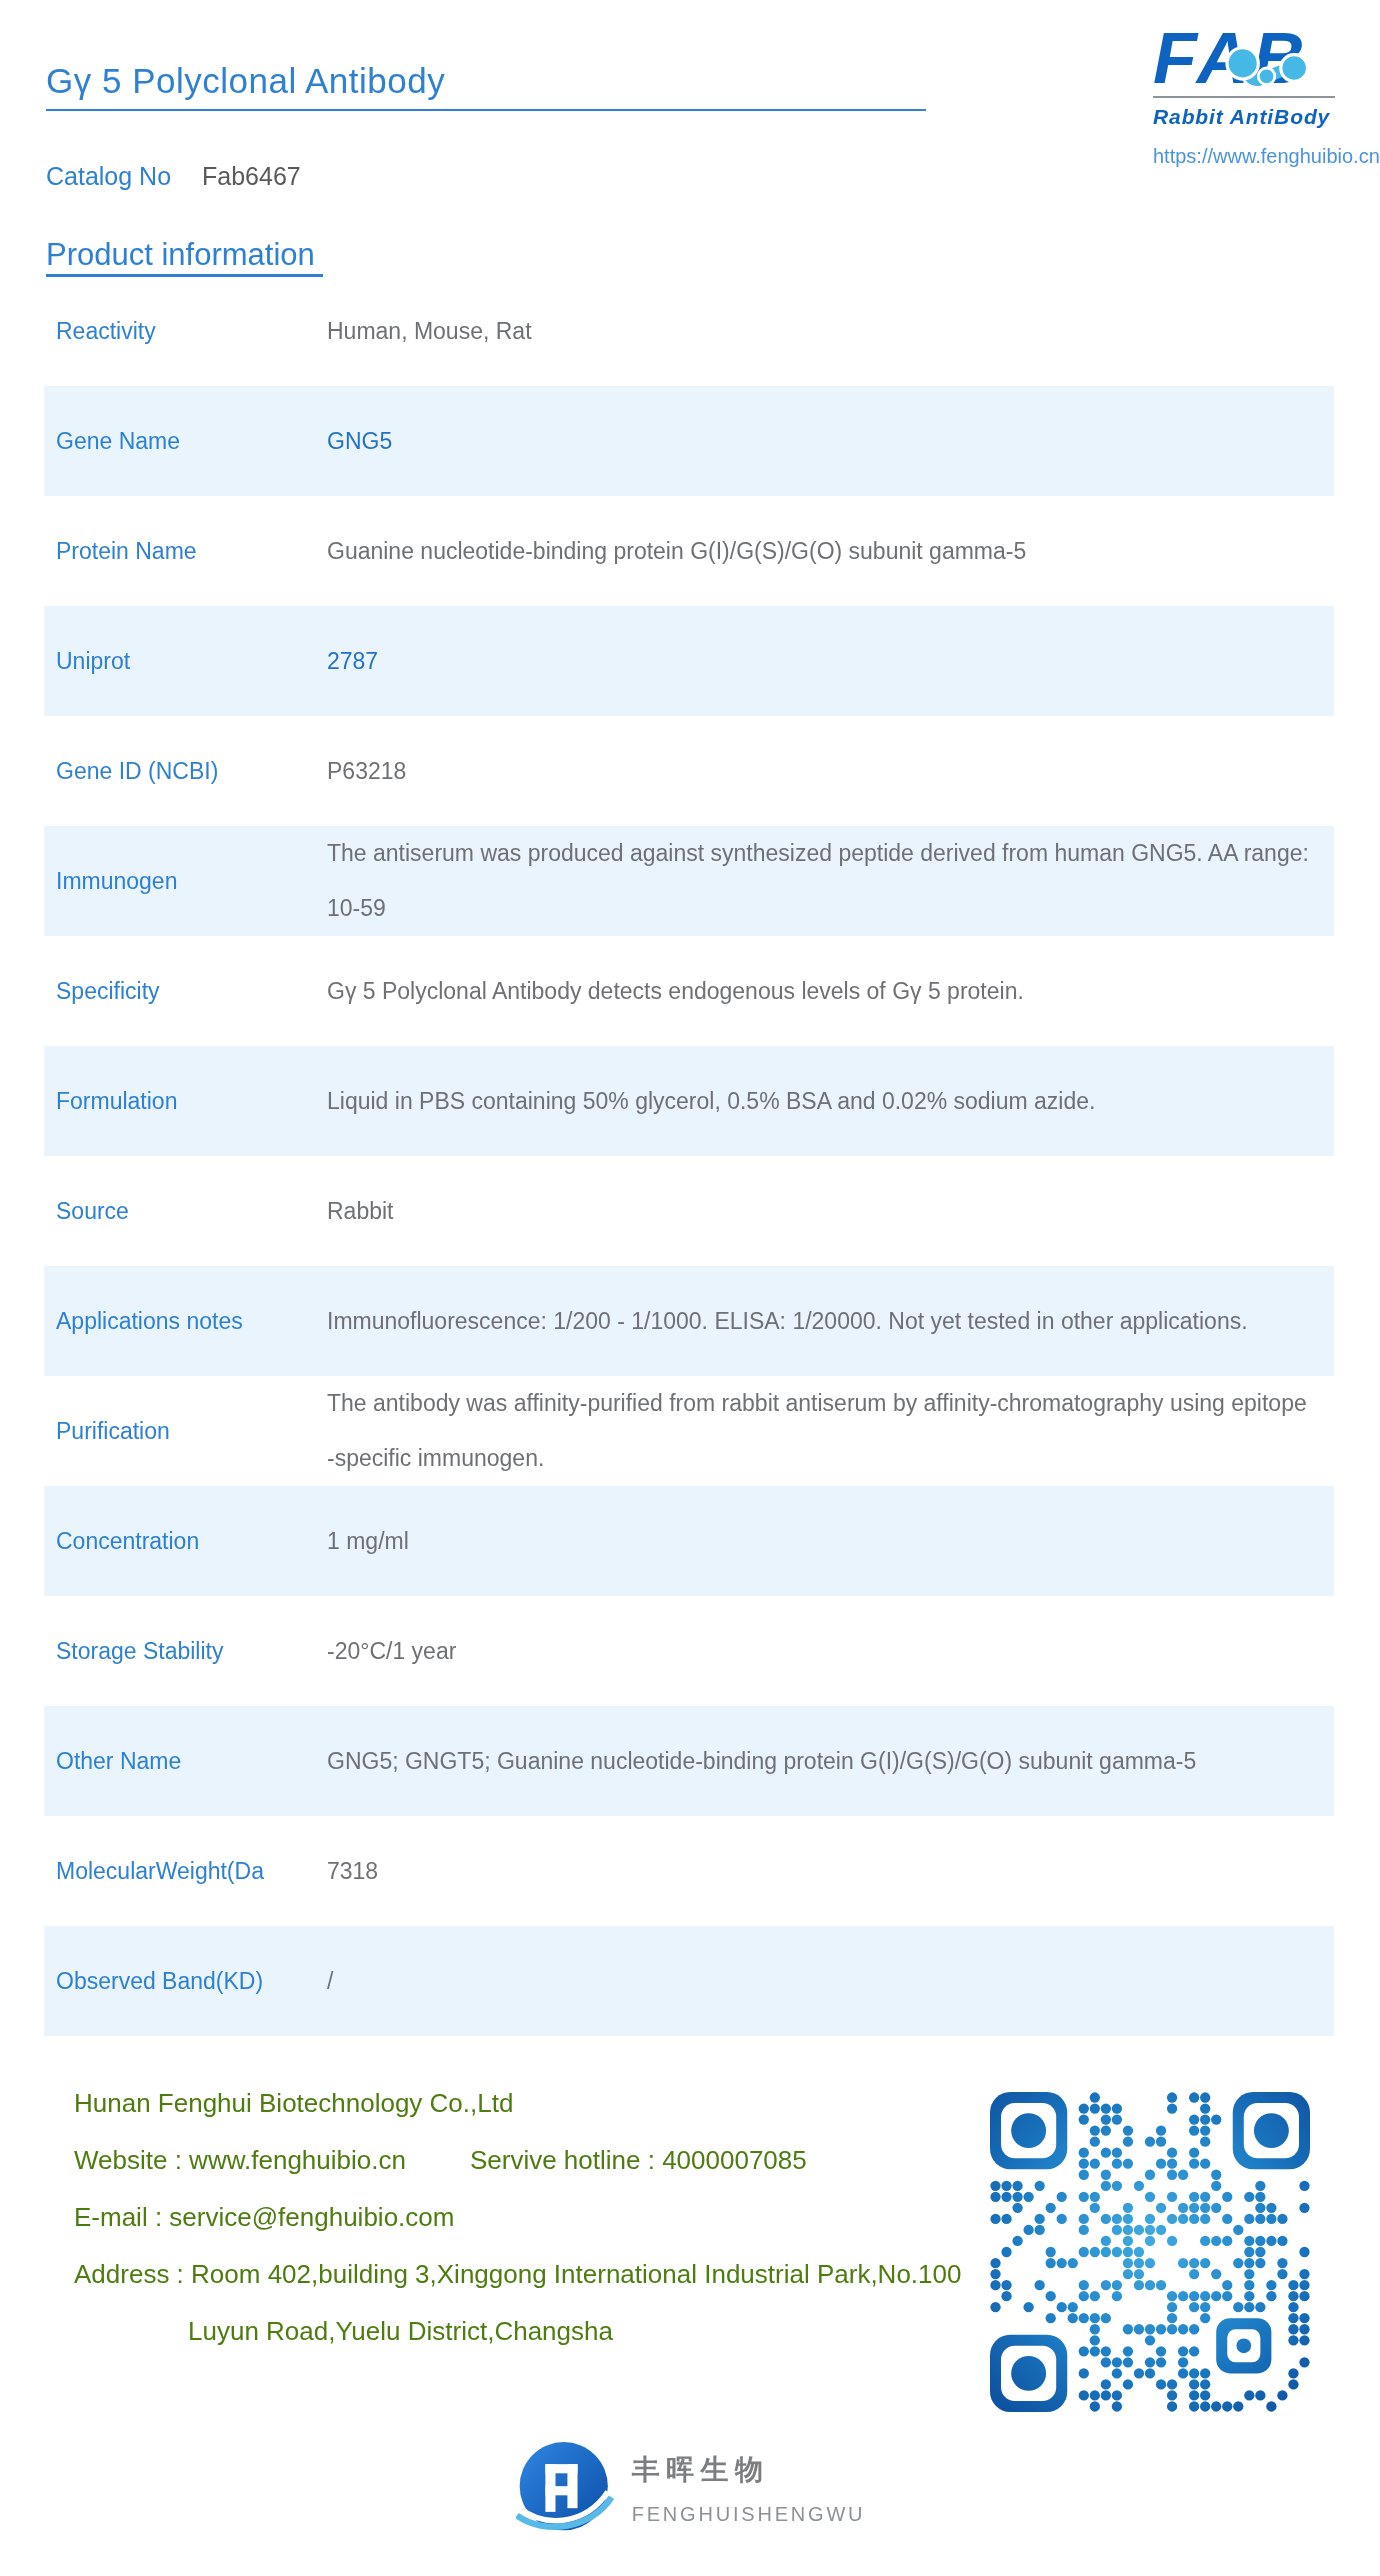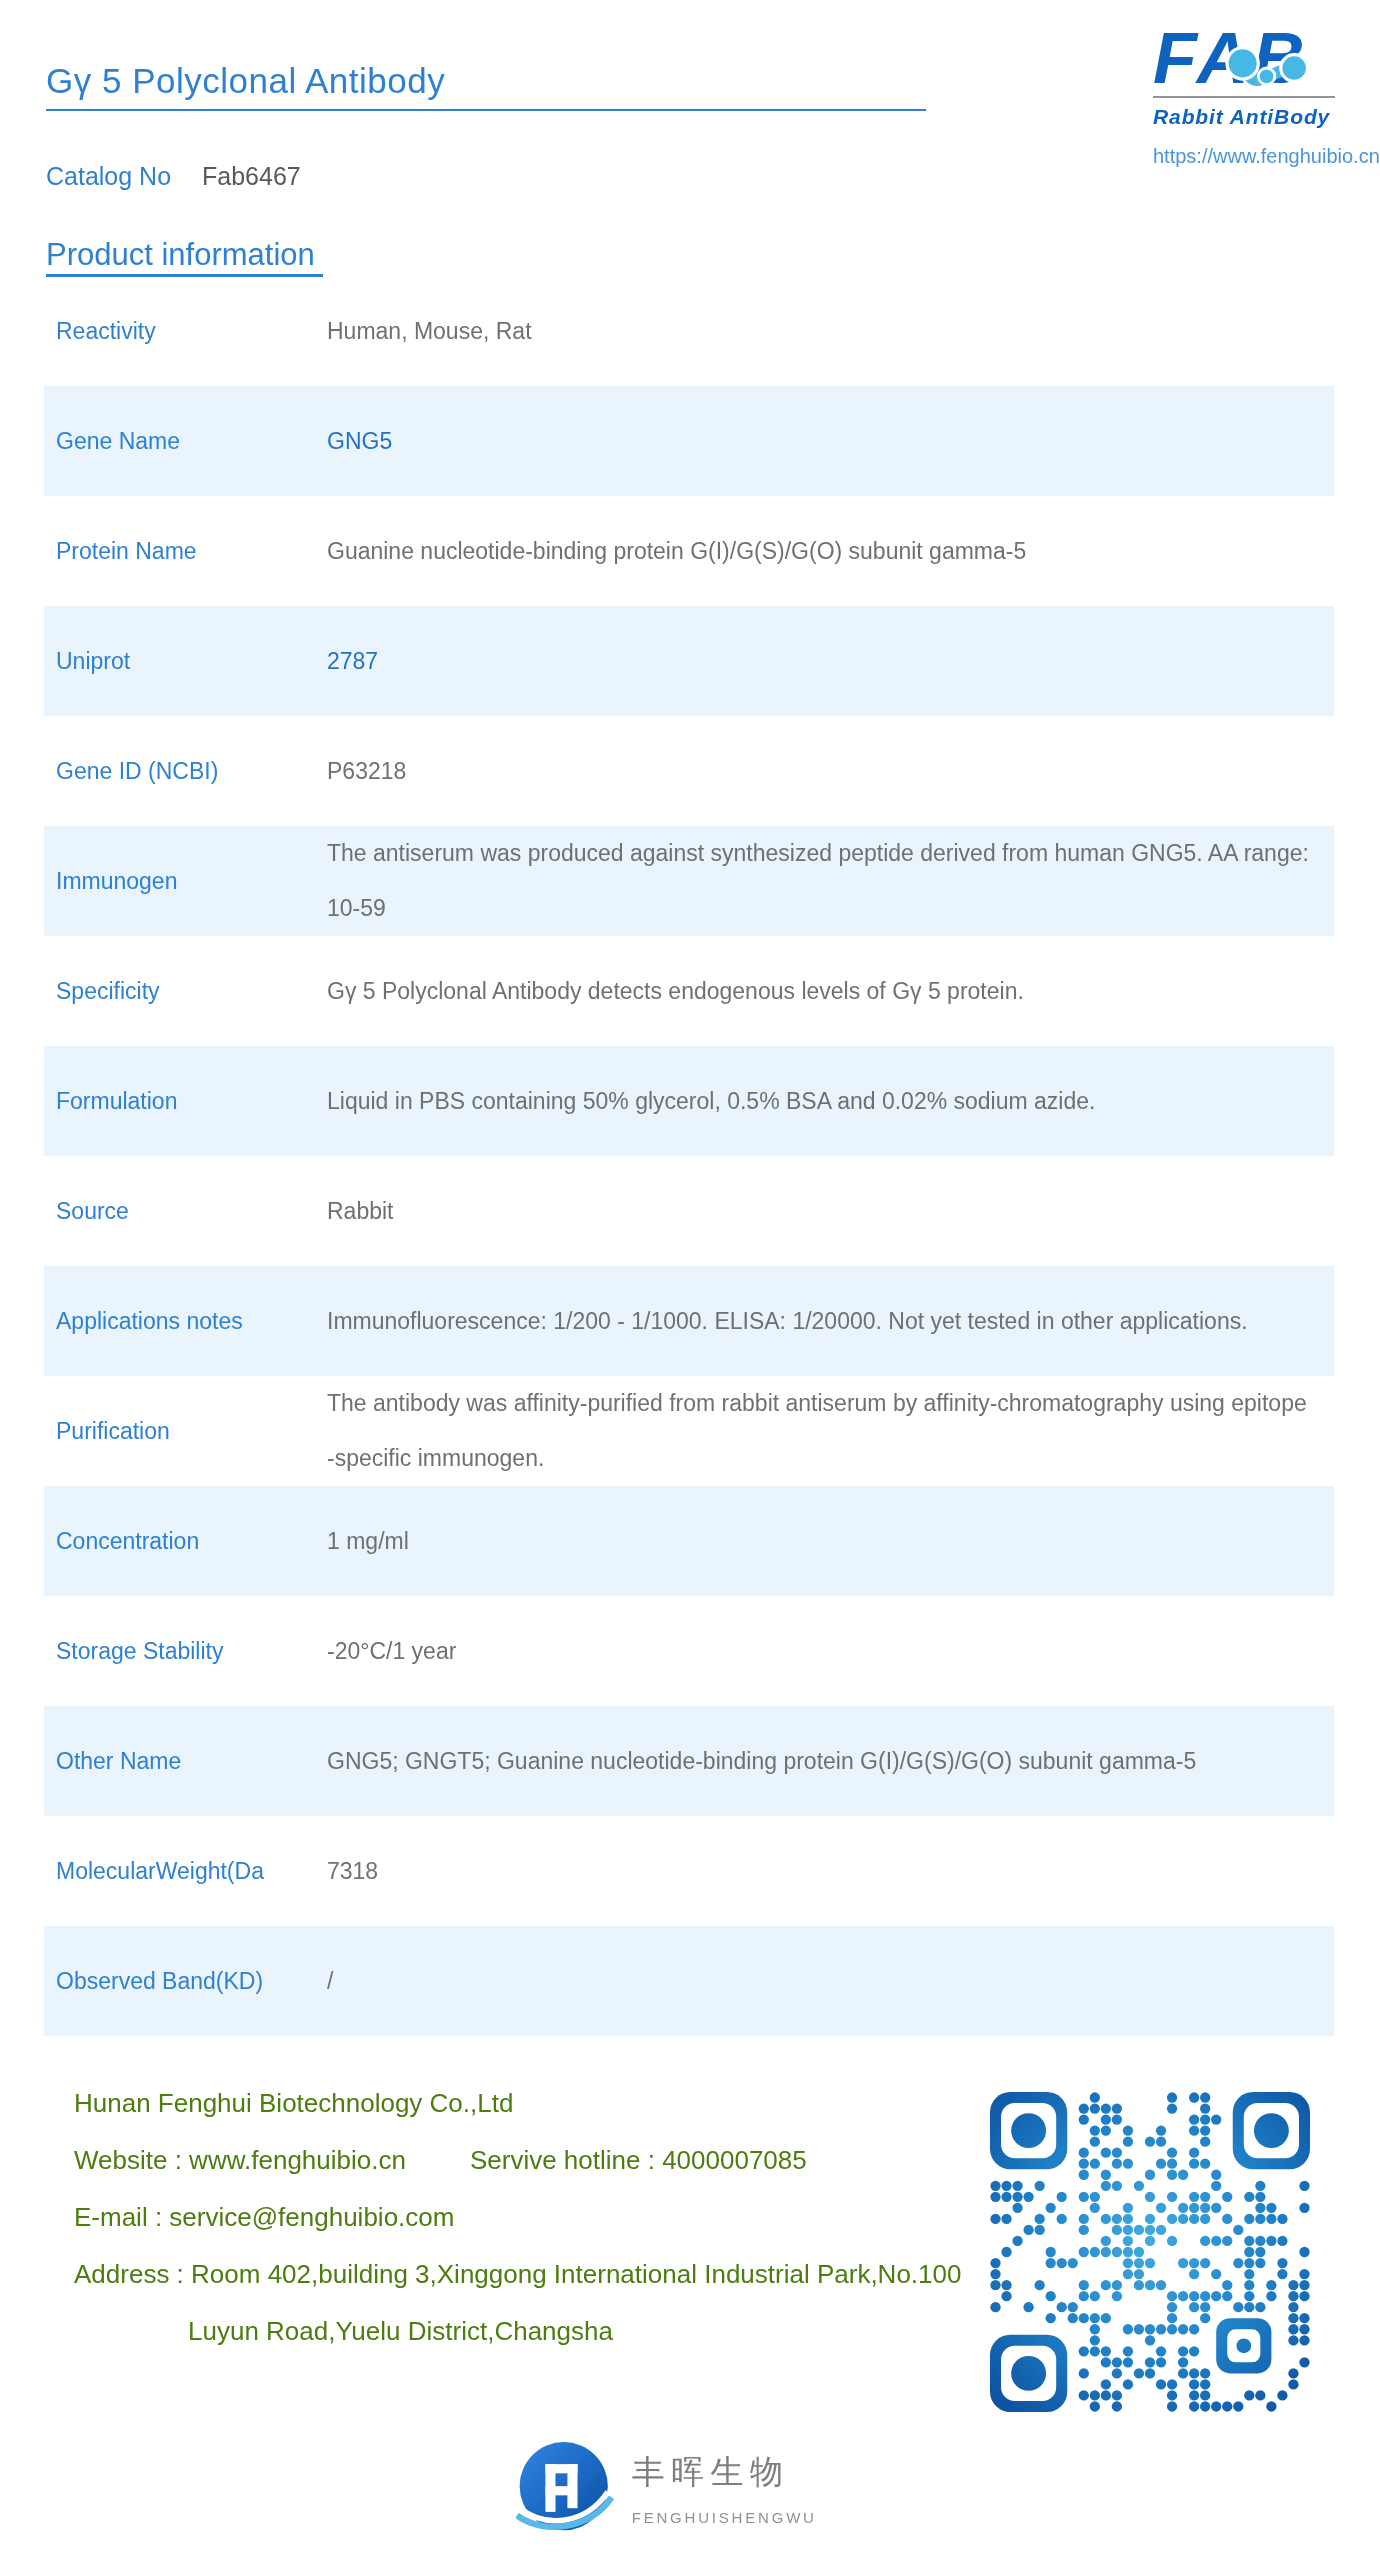--- a/index.html
+++ b/index.html
@@ -67,25 +67,25 @@
   .f-hotline { margin-left: 64px; }
   .f-addr2 { padding-left: 114px; }
 
   .qr { left: 990px; top: 2092px; }
 
   
   .brand { left: 516px; top: 2440px; display: flex; align-items: center; }
   .brand-icon { flex: none; }
   .brand-text { margin-left: 14.7px; }
   .brand-cn {
-    font-size: 33px; color: #7c7f82; letter-spacing: 6.4px;
-    font-weight: normal;
+    font-size: 28px; color: #7c7f82; letter-spacing: 6.4px;
+    font-weight: bold;
   }
   .brand-en {
-    font-size: 15px; color: #8e9194; letter-spacing: 2.8px; margin-top: 14px;
+    font-size: 20px; color: #8e9194; letter-spacing: 2.8px; margin-top: 14px;
   }
 </style>
 </head>
 <body>
 
 <div class="abs doc-title">Gγ 5 Polyclonal Antibody</div>
 <div class="abs title-rule"></div>
 
 <div class="abs fab">
   <div class="fab-text">FAB</div>

